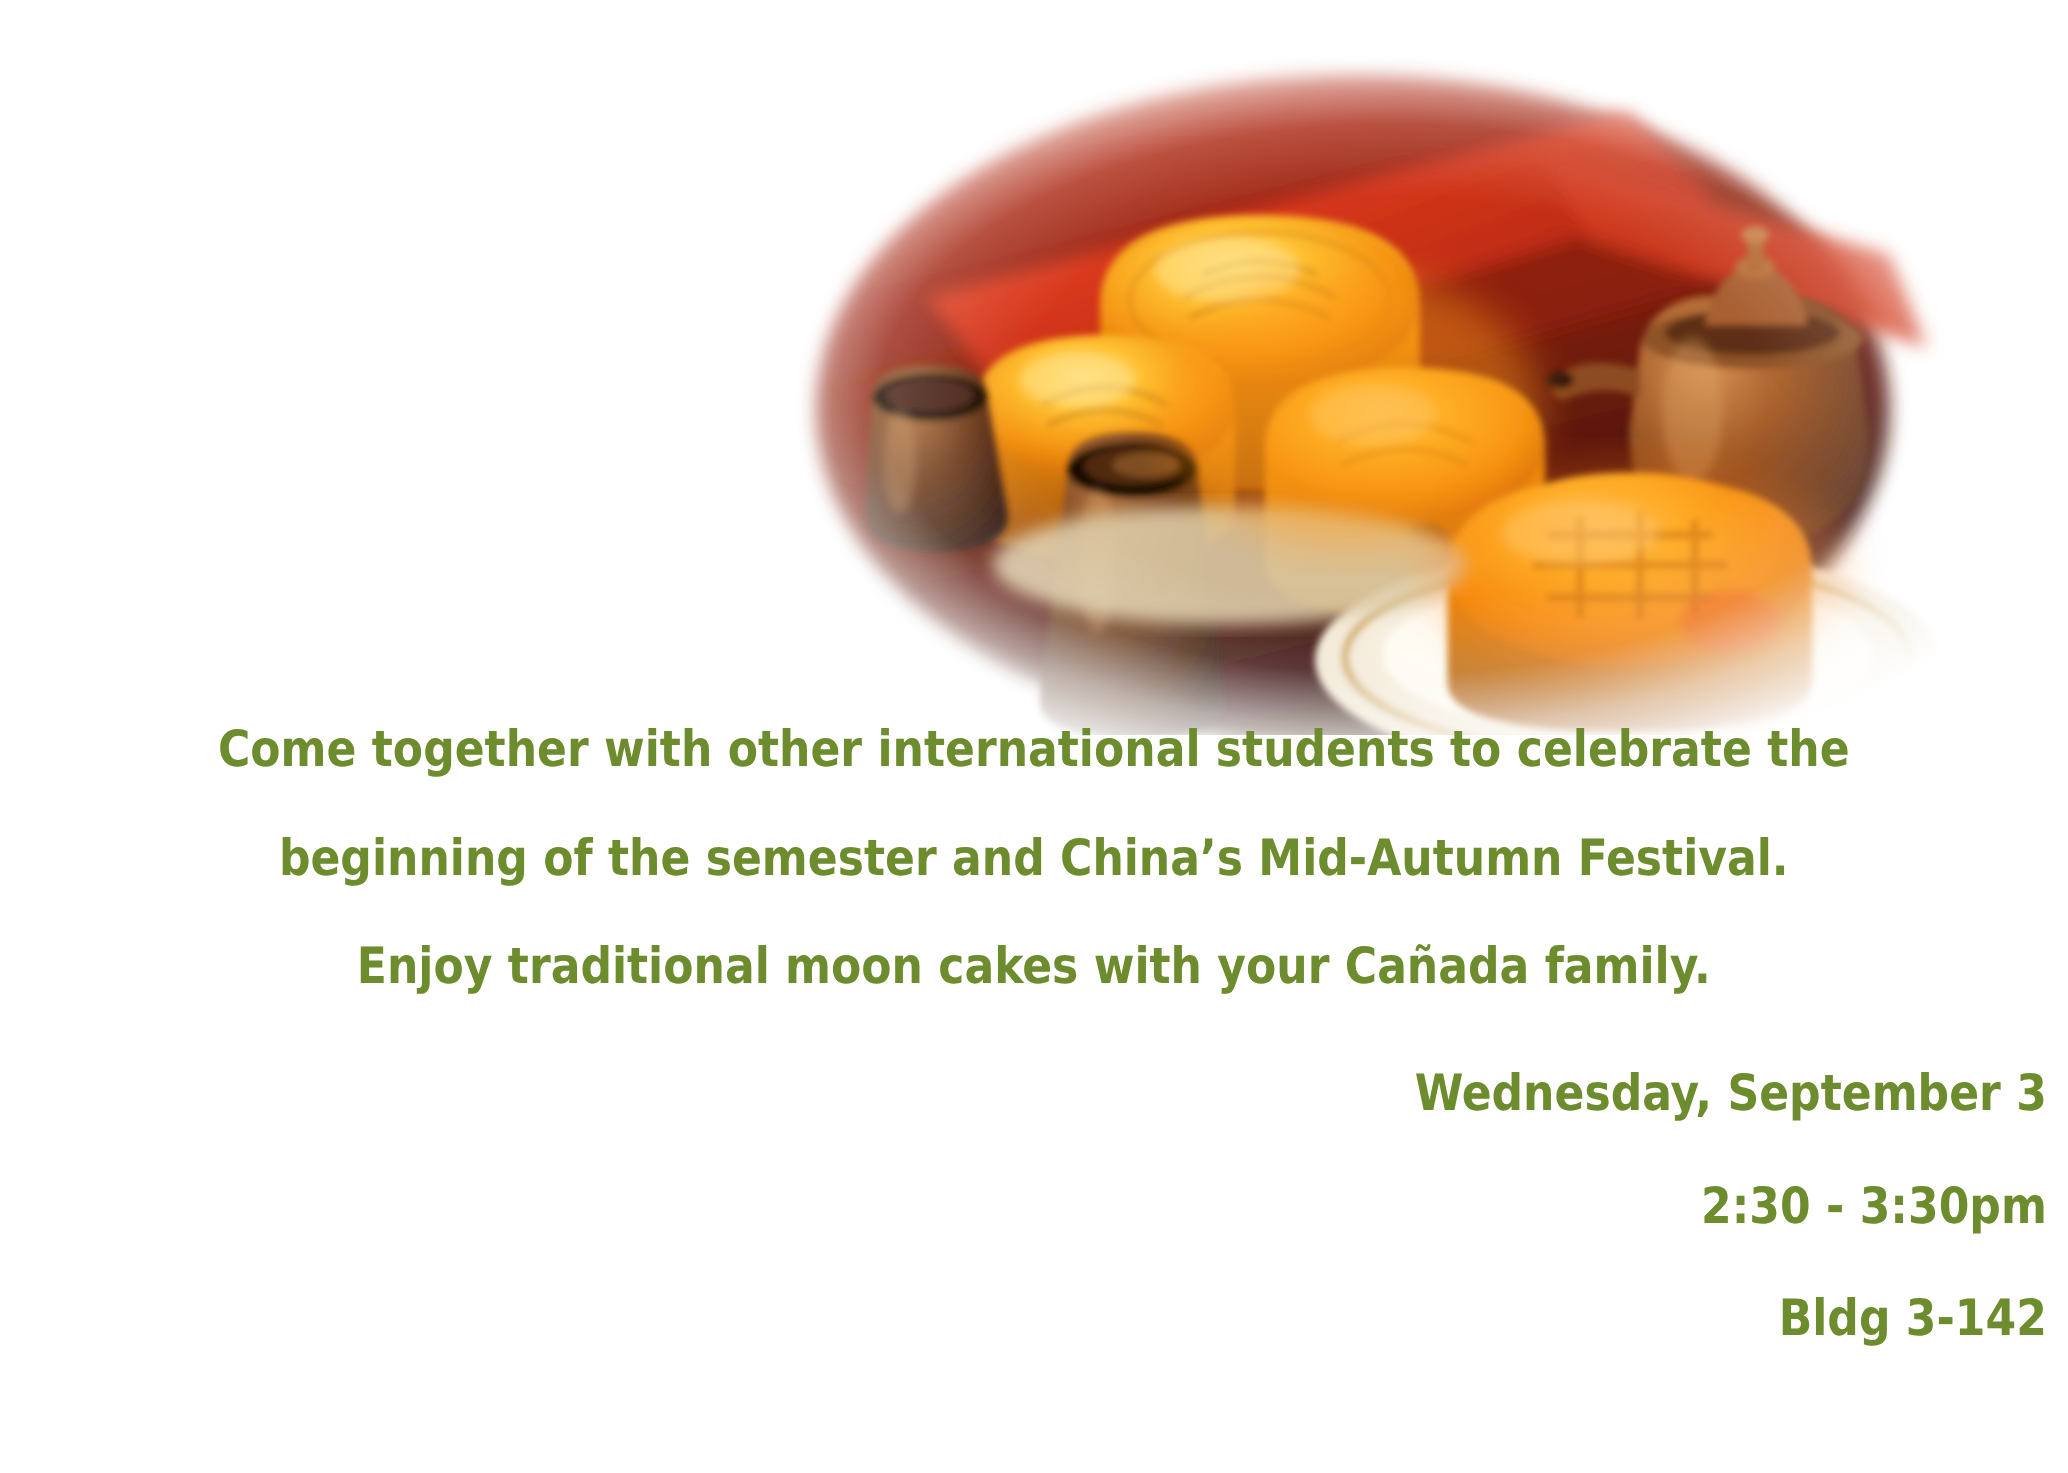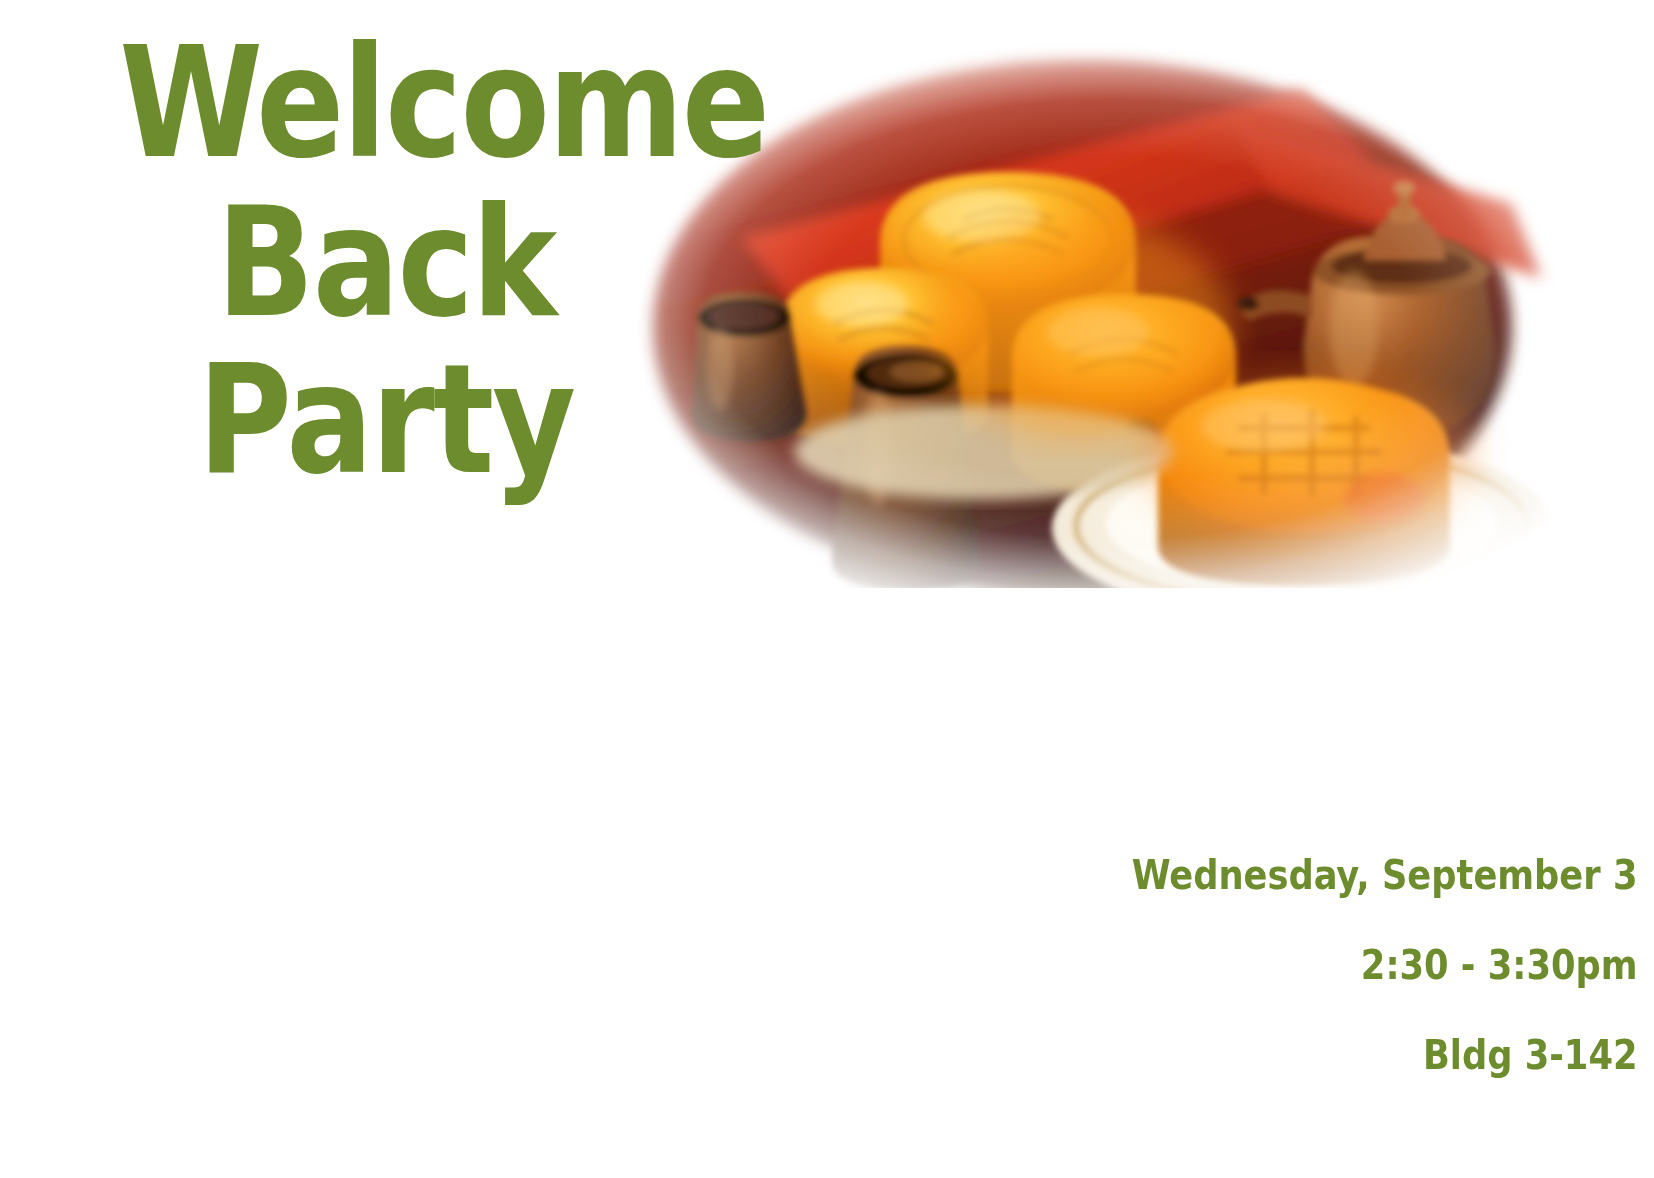--- a/index.html
+++ b/index.html
@@ -282,26 +282,26 @@
             <ellipse cx="470" cy="300" rx="150" ry="110" fill="#ff9a14"></ellipse>
           </g>
           <g filter="url(#blurL)" opacity="0.3">
             <ellipse cx="700" cy="430" rx="170" ry="90" fill="#ff7a10"></ellipse>
           </g>
         </g>
       </svg>
     </div>
   </div>
 
-  <div class="title-block">
-    <div class="title-line l1">Welcome</div>
-    <div class="title-line l2">Back</div>
-    <div class="title-line l3">Party</div>
+
+  <div class="body-text">
+    <div class="body-line b1">Come together with other international students to celebrate the</div>
+    <div class="body-line b2">beginning of the semester and China’s Mid-Autumn Festival.</div>
+    <div class="body-line b3">Enjoy traditional moon cakes with your Cañada family.</div>
   </div>
-
 
   <div class="details">
     <div class="detail-line d1">Wednesday, September 3</div>
     <div class="detail-line d2">2:30 - 3:30pm</div>
     <div class="detail-line d3">Bldg 3-142</div>
   </div>
 
 </div>
 
 </body></html>

